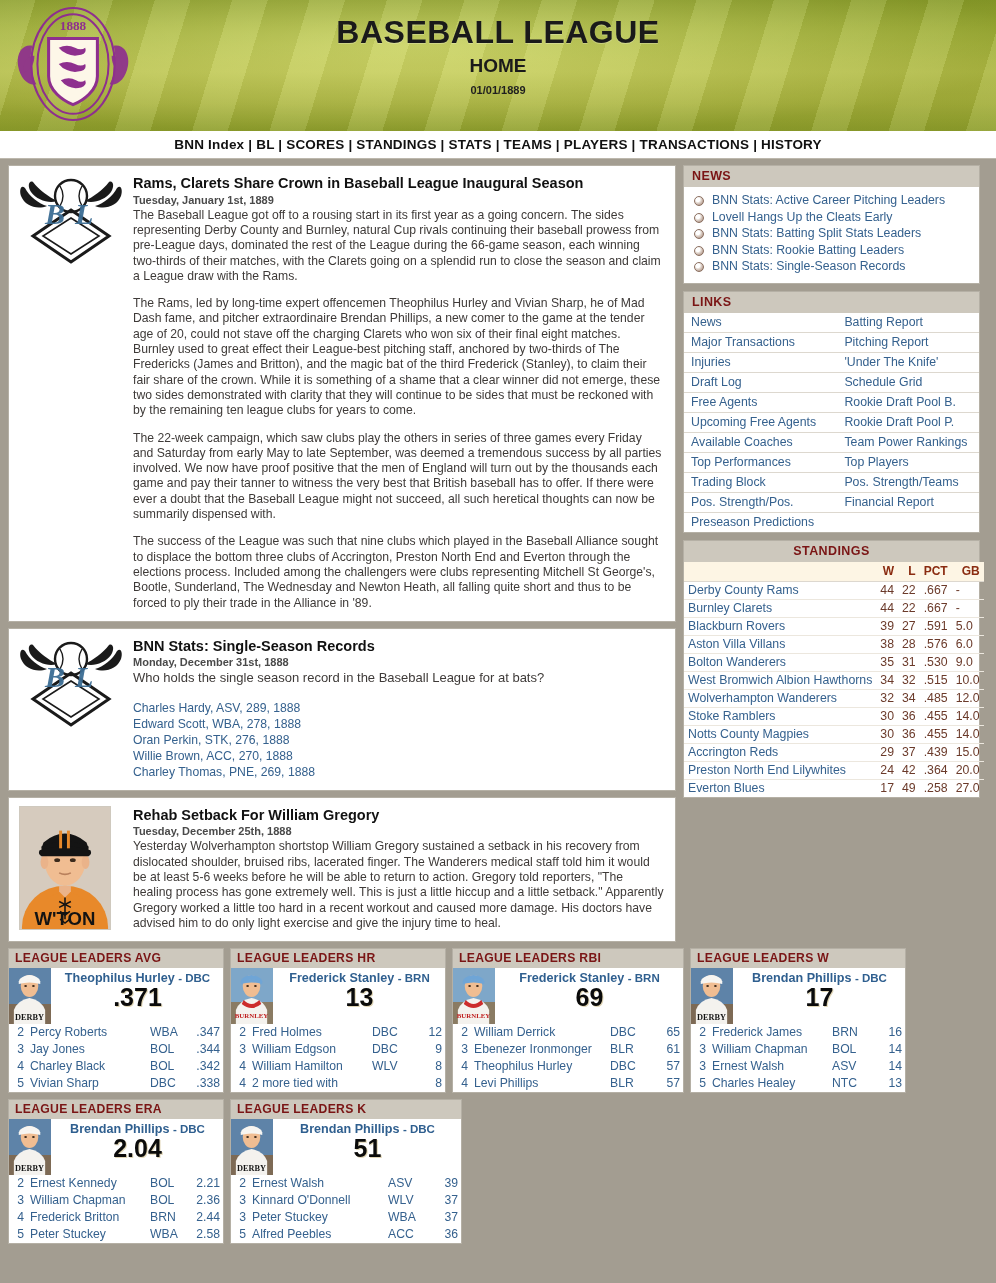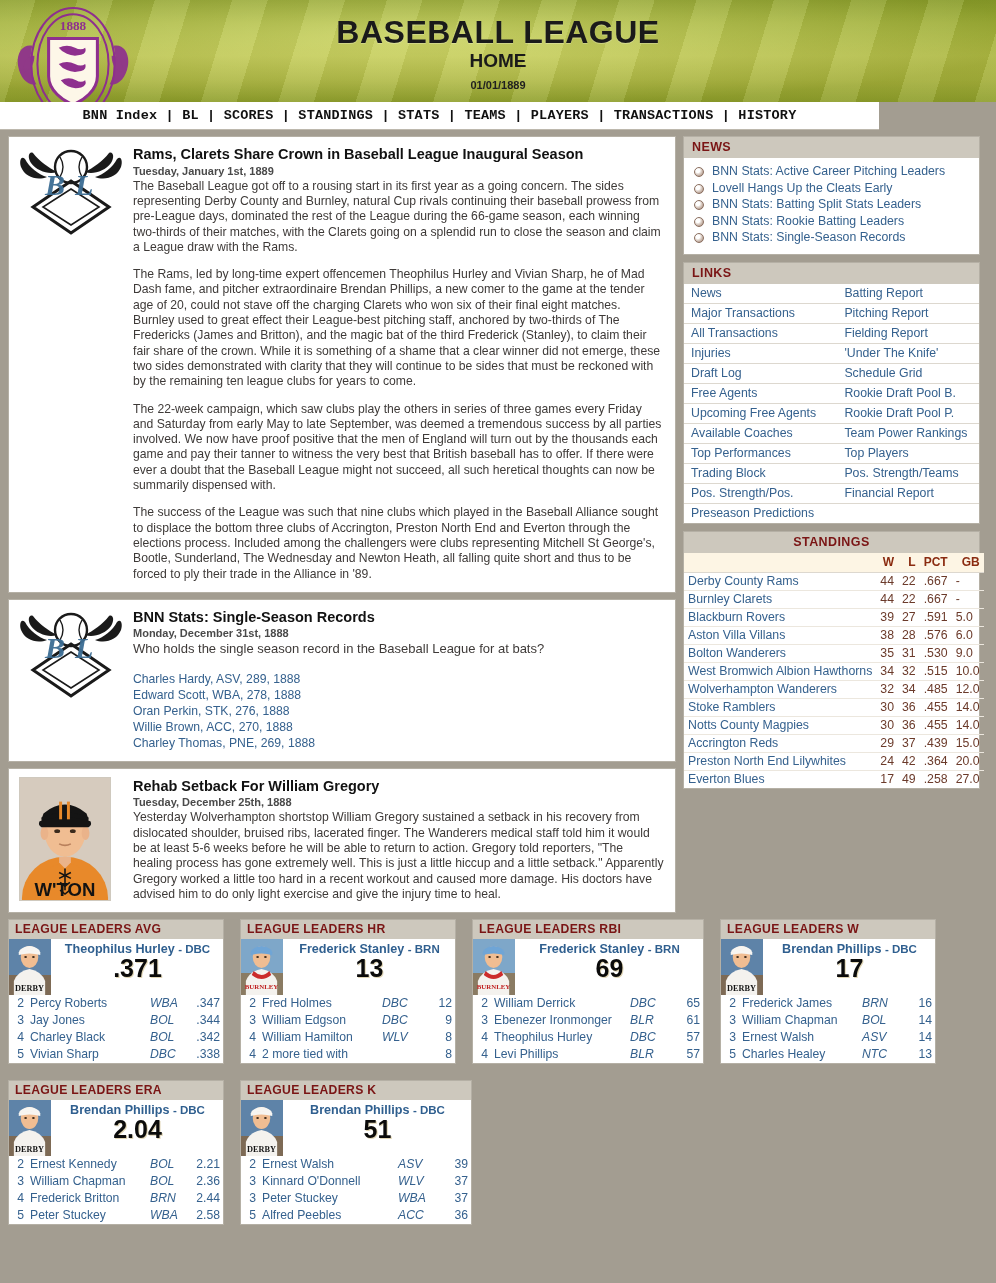--- a/index.html
+++ b/index.html
@@ -7,21 +7,21 @@
   html, body {
     margin: 0; padding: 0;
     background: #a39d91;
     font-family: "Liberation Sans", sans-serif;
   }
   body { width: 996px; height: 1283px; overflow: hidden; }
 
   
   .banner {
     position: relative;
-    height: 102px;
+    height: 131px;
     width: 996px;
     overflow: hidden;
     background:
       repeating-linear-gradient(107deg,
         rgba(255,255,255,0.13) 0px,
         rgba(255,255,255,0.13) 34px,
         rgba(0,0,0,0.07) 34px,
         rgba(0,0,0,0.07) 74px),
       linear-gradient(180deg, #8fa22c 0%, #a9b83c 22%, #c2c94e 55%, #b6bd44 78%, #97a62f 100%);
   }
@@ -41,46 +41,46 @@
     font-weight: bold;
     color:#1a1a1a;
     letter-spacing: .5px;
     line-height: 1.05;
     text-shadow: 0 1px 0 rgba(255,255,255,.25);
   }
   .league-sub {
     font-size: 19px;
     font-weight: bold;
     color:#1a1a1a;
+    margin-top: 5px;
   }
   .league-date {
     font-size: 11px;
     font-weight: bold;
     color:#1f1f1f;
     margin-top: 7px;
   }
 
   
   .crest {
     position:absolute;
     left: 12px; top: 3px;
     width: 122px; height: 122px;
     z-index: 4;
   }
 
   
   .navbar {
-    width: 879px;
+    width: 996px;
     height: 28px;
     background:#ffffff;
     display:flex;
     align-items:center;
     justify-content:center;
     border-bottom: 1px solid #bdb8ad;
-    font-family: Liberation Mono, monospace;
   }
   .navbar .navtext {
     font-size: 13.5px;
     font-weight: bold;
     color:#111;
     white-space: nowrap;
     letter-spacing: .2px;
   }
 
   
@@ -228,21 +228,21 @@
   table.standings tr:last-child td { border-bottom:none;margin-top:36px; }
   .col-w  { width: 26px; }
   .col-l  { width: 24px; }
   .col-p  { width: 38px; }
   .col-gb { width: 36px; }
 
   
   .leaders-grid {
     display:flex;
     flex-wrap: wrap;
-    gap: 16px;
+    gap: 6px;
     padding: 0 8px 6px 8px;
   }
   .leader-card {
     background:#fff;
     border: 1px solid #b5b0a5;
     width: 216px;
   }
   .leader-card.wide { width: 232px; }
   .leader-head {
     background:#cdc8bd;
@@ -294,21 +294,21 @@
     font-size: 12.2px;
   }
   table.leader-list td {
     color:#35618e;
     padding: 0px 3px 1px 3px;
     line-height: 16px;
     vertical-align: top;
   }
   td.rank { width: 18px; text-align:right; color:#35618e; padding-right:5px;}
   td.pname { text-align:left; }
-  td.tabbr { width: 42px; text-align:left;font-style:italic; }
+  td.tabbr { width: 42px; text-align:left; }
   td.val   { width: 34px; text-align:right; padding-right: 6px; }
 </style>
 </head>
 <body>
 
 <div class="banner">
   <svg class="crest" viewBox="0 0 120 120">
     <g fill="none" stroke="#8e2f8e" stroke-width="2">
       <ellipse cx="60" cy="60" rx="41" ry="55"></ellipse>
       <ellipse cx="60" cy="60" rx="35" ry="49"></ellipse>
@@ -459,24 +459,20 @@
         <tbody>
           <tr>
               <td>News</td>
               <td class="c2">Batting Report</td>
             </tr>
           <tr>
               <td>Major Transactions</td>
               <td class="c2">Pitching Report</td>
             </tr>
           <tr>
-              <td>All Transactions</td>
-              <td class="c2">Fielding Report</td>
-            </tr>
-          <tr>
               <td>Injuries</td>
               <td class="c2">'Under The Knife'</td>
             </tr>
           <tr>
               <td>Draft Log</td>
               <td class="c2">Schedule Grid</td>
             </tr>
           <tr>
               <td>Free Agents</td>
               <td class="c2">Rookie Draft Pool B.</td>

